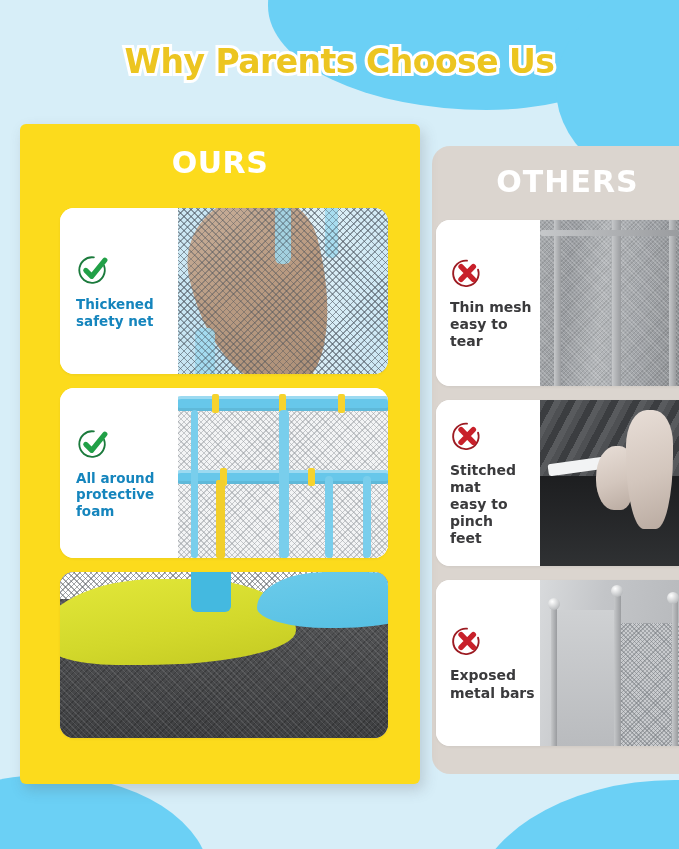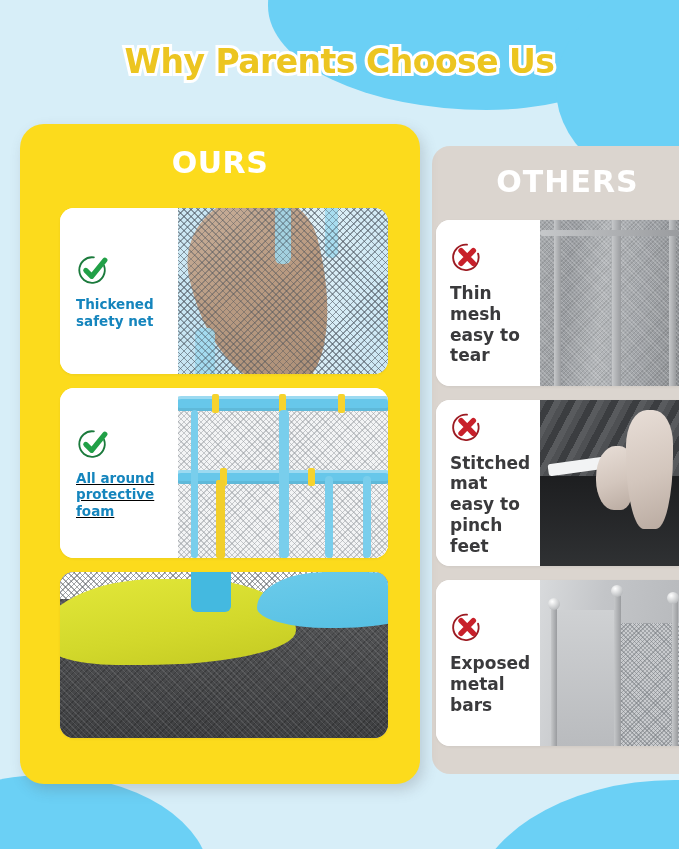--- a/index.html
+++ b/index.html
@@ -78,21 +78,21 @@
     font-weight:bold; font-size:30px; color:#ffffff;
     letter-spacing:1px;
   }
 
   
   .panel-ours {
     position:absolute;
     left:20px; top:0px;
     width:400px; height:660px;
     background:#fcdb1c;
-    border-radius:24px;
+    border-radius:6px;
     box-shadow:4px 6px 14px rgba(80,80,90,.22);
     z-index:2;
     overflow:hidden;
   }
   .panel-ours .panel-head {
     height:76px;
     display:flex; align-items:center; justify-content:center;
   }
   .panel-ours .panel-head-text {
     font-family:"DejaVu Sans", sans-serif;
@@ -108,21 +108,21 @@
   }
   .card {
     position:relative;
     background:#ffffff;
     border-radius:14px;
     overflow:hidden;
     display:flex;
     box-shadow:0 1px 3px rgba(0,0,0,.06);
   }
   .card-ours { height:166px; }
-  .card-ours.tall { height:170px;text-decoration:underline; }
+  .card-ours.tall { height:170px; }
 
   .card-text {
     width:118px; flex:0 0 118px;
     padding:0 0 0 16px;
     display:flex; flex-direction:column; justify-content:center;
     background:#ffffff;
     position:relative; z-index:2;
   }
   .badge { width:34px; height:34px; margin-bottom:9px; }
   .label {
@@ -138,21 +138,21 @@
 
   
   .cards-others {
     position:absolute; left:436px; top:96px;
     width:243px;
     display:flex; flex-direction:column; gap:14px;
     z-index:3;
   }
   .card-others { height:166px; border-radius:14px 0 0 14px; }
   .card-others .card-text { width:104px; flex:0 0 104px; padding-left:14px; }
-  .card-others .label { font-size:17px; }
+  .card-others .label { font-size:14px; }
 
   
   
   .m-net {
     background:
       repeating-linear-gradient(45deg, rgba(120,130,140,.42) 0 1px, transparent 1px 5px),
       repeating-linear-gradient(-45deg, rgba(120,130,140,.42) 0 1px, transparent 1px 5px),
       linear-gradient(100deg,#cfe9f4 0%,#bfe2f2 28%,#dff0f7 55%,#cbe7f4 100%);
   }
   .m-net::before {

